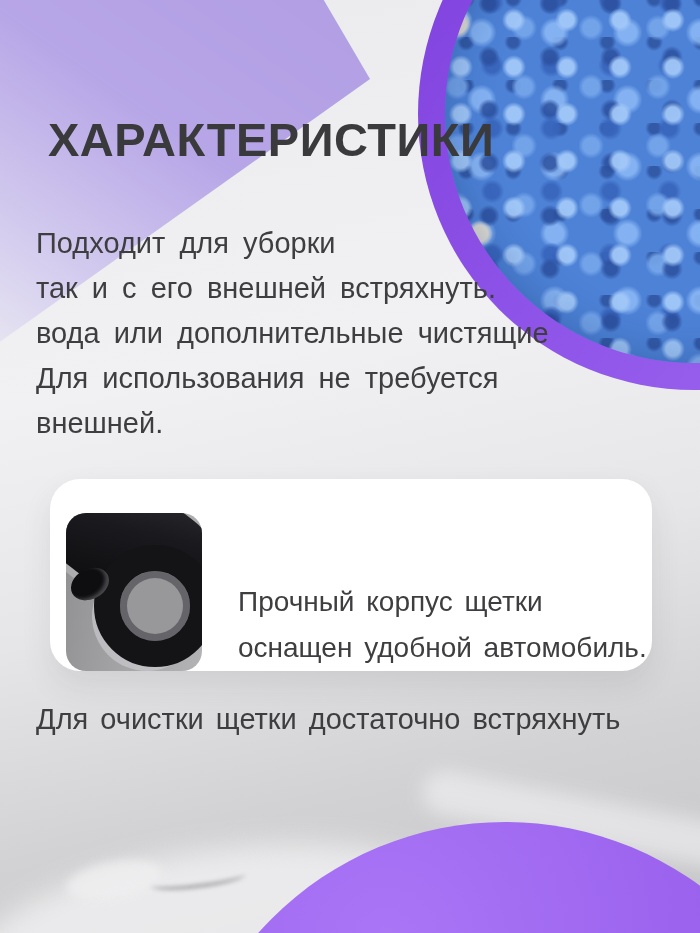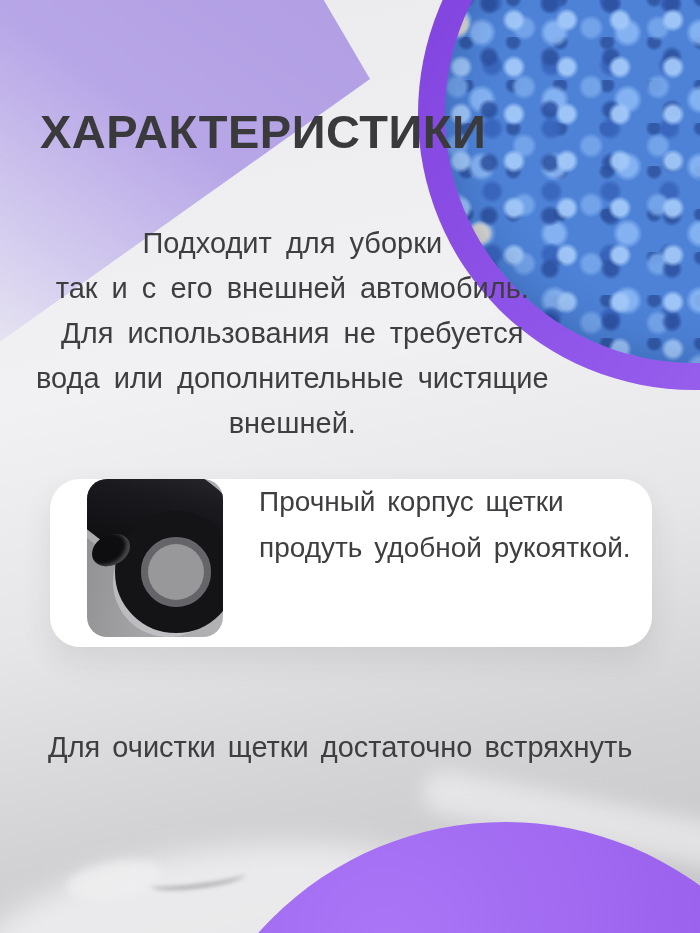--- a/index.html
+++ b/index.html
@@ -50,32 +50,32 @@
   .car-roofline{position:absolute;left:420px;top:798px;width:330px;height:44px;border-radius:22px;
     background:rgba(250,250,251,.5);transform:rotate(11deg);filter:blur(9px);}
   .car-pillar{position:absolute;left:408px;top:798px;width:9px;height:150px;border-radius:5px;
     background:rgba(255,255,255,.8);transform:rotate(54deg);filter:blur(4px);}
   .car-mirror{position:absolute;left:66px;top:862px;width:96px;height:36px;border-radius:50%;
     background:rgba(238,238,240,.85);transform:rotate(-10deg);filter:blur(5px);}
   .car-wiper{position:absolute;left:150px;top:872px;width:96px;height:12px;border-radius:50%;
     border-bottom:4px solid rgba(118,118,122,.55);transform:rotate(-7deg);filter:blur(2px);}
   
   .page-title{
-    position:absolute;left:36px;top:100px;margin:4px;z-index:4;
+    position:absolute;left:36px;top:100px;margin:12px;z-index:4;
     font-size:47px;font-weight:bold;letter-spacing:.5px;color:var(--heading-text);
   }
-  .para{position:absolute;z-index:4;color:var(--body-text);font-size:29px;line-height:45px;text-align:center;}
+  .para{position:absolute;z-index:4;color:var(--body-text);font-size:29px;line-height:45px;}
   .intro{left:36px;top:221px;word-spacing:6px;}
-  .outro{left:48px;top:697px;word-spacing:4px;margin-top:28px;}
+  .outro{left:36px;top:697px;word-spacing:4px;}
   
   .card{
-    position:absolute;left:50px;top:479px;width:602px;height:168px;z-index:4;
+    position:absolute;left:50px;top:479px;width:602px;height:192px;z-index:4;
     background:var(--card-bg);border-radius:30px;
     box-shadow:0 14px 30px rgba(60,60,70,.10);
-    display:flex;align-items:flex-start;box-sizing:border-box;padding-left:37px;
+    display:flex;align-items:flex-end;box-sizing:border-box;padding-left:16px;
   }
   .brush-img{
     position:relative;width:136px;height:158px;border-radius:20px;overflow:hidden;flex:none;
     background:linear-gradient(100deg,#8f8f91 0%,#a6a6a8 55%,#b3b3b5 100%);
   }
   .handle-bar{
     position:absolute;left:-45px;top:-32px;width:205px;height:112px;border-radius:56px;
     background:linear-gradient(155deg,#3a3a3e 0%,#1a1a1e 45%,#060608 100%);
     transform:rotate(38deg);
     box-shadow:9px 11px 0 -4px rgba(198,198,202,.5);
@@ -110,35 +110,35 @@
   <div class="bottom-circle"></div>
 
   <div class="micro-circle">
     <div class="micro-inner" title="blue-microfiber-texture"></div>
   </div>
 
   <h1 class="page-title">ХАРАКТЕРИСТИКИ</h1>
 
   <div class="para intro">
     <div>Подходит для уборки</div>
-    <div>так и с его внешней автомобиль.</div>
+    <div>так и с его внешней встряхнуть.</div>
+    <div>вода или дополнительные чистящие</div>
     <div>Для использования не требуется</div>
-    <div>вода или дополнительные чистящие</div>
     <div>внешней.</div>
   </div>
 
   <div class="card">
     <div class="brush-img" title="black-plastic-brush-handle">
       <div class="handle-bar"></div>
       <div class="handle-ring"></div>
       <div class="handle-knob"></div>
     </div>
     <div class="card-text">
       <div>Прочный корпус щетки</div>
-      <div>продуть удобной рукояткой.</div>
+      <div>оснащен удобной автомобиль.</div>
     </div>
   </div>
 
   <div class="para outro">
     <div>Для очистки щетки достаточно встряхнуть</div>
   </div>
 
 </div>
 
 </body></html>

